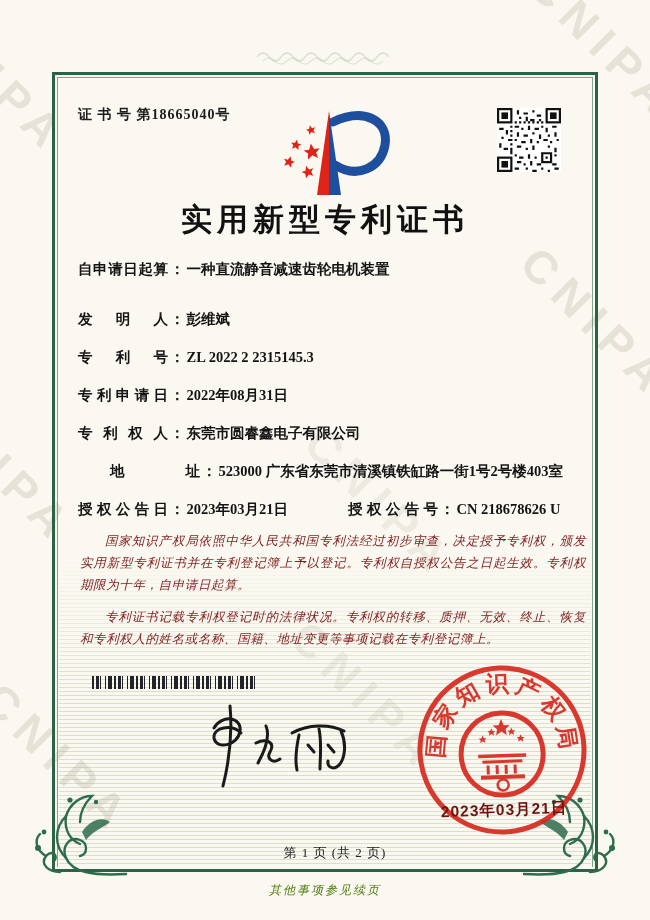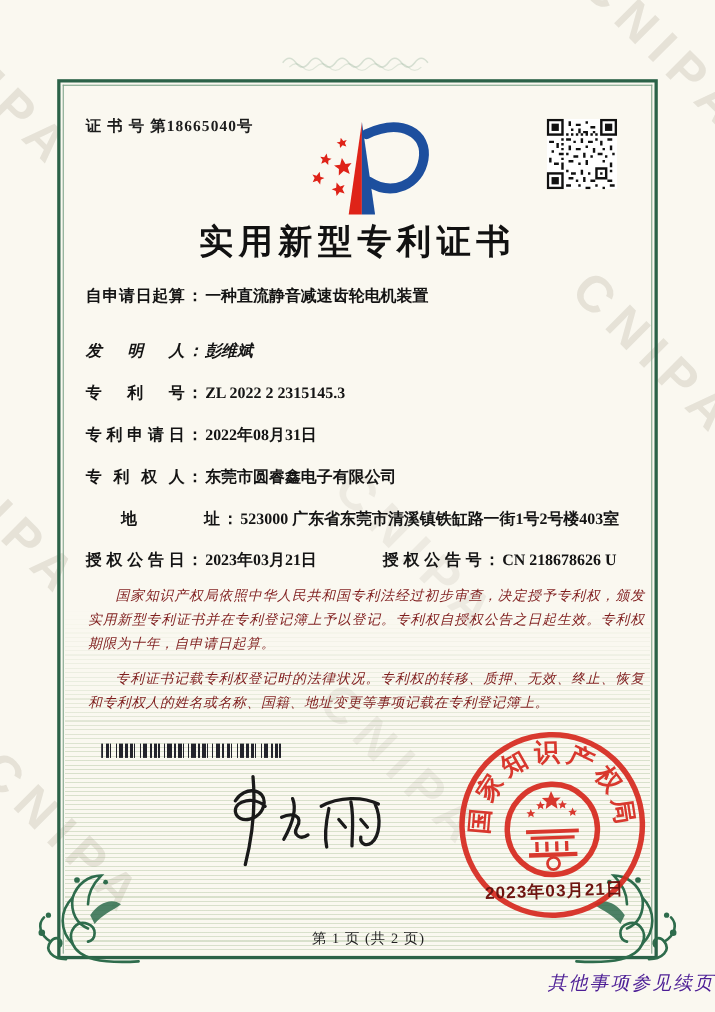--- a/index.html
+++ b/index.html
@@ -75,21 +75,21 @@
     font-size:15px; font-weight:500; color:#161616; line-height:31px;
   }
   .signature{ position:absolute; left:196px; top:700px; }
   .seal{ position:absolute; left:414px; top:662px; transform:rotate(-2deg); }
   .page-no{
     position:absolute; left:0; top:844px; width:100%;
     text-align:center; font-size:13px; color:#222; letter-spacing:1px;padding-left:10px;
   }
   .cont-note{
     position:absolute; left:0; top:882px; width:100%;
-    text-align:right; font-size:17px; font-style:italic; color:#4c1d95; letter-spacing:2px;
+    text-align:center; font-size:12px; font-style:italic; color:#4d7c0f; letter-spacing:2px;
   }
   .ornament{ position:absolute; }
   .ornament.br{ transform:scaleX(-1); }
   .top-deco{ position:absolute; left:255px; top:47px; opacity:.55; }
 </style>
 </head>
 <body>
 
 <div class="page">
 
@@ -188,21 +188,21 @@
                M8 27h2v1H8zM13 27h1v1h-1zM16 28h2v1h-2zM20 27h1v1h-1zM23 28h1v1h-1zM26 27h2v1h-2z
                M20 20h5v1h-5zM20 24h5v1h-5zM20 21h1v3h-1zM24 21h1v3h-1zM22 22h1v1h-1z"></path>
     </g>
   </svg>
 
   <div class="title">实用新型专利证书</div>
 
   <div class="field-row" style="top:260px;">
     <span class="flabel">自申请日起算</span><span class="fcolon">：</span><span class="fvalue">一种直流静音减速齿轮电机装置</span>
   </div>
-  <div class="field-row" style="top:310px;font-style:italic;">
+  <div class="field-row" style="top:310px;">
     <span class="flabel">发明人</span><span class="fcolon">：</span><span class="fvalue">彭维斌</span>
   </div>
   <div class="field-row" style="top:348px;">
     <span class="flabel">专利号</span><span class="fcolon">：</span><span class="fvalue">ZL 2022 2 2315145.3</span>
   </div>
   <div class="field-row" style="top:386px;">
     <span class="flabel">专利申请日</span><span class="fcolon">：</span><span class="fvalue">2022年08月31日</span>
   </div>
   <div class="field-row" style="top:424px;">
     <span class="flabel">专利权人</span><span class="fcolon">：</span><span class="fvalue">东莞市圆睿鑫电子有限公司</span>

